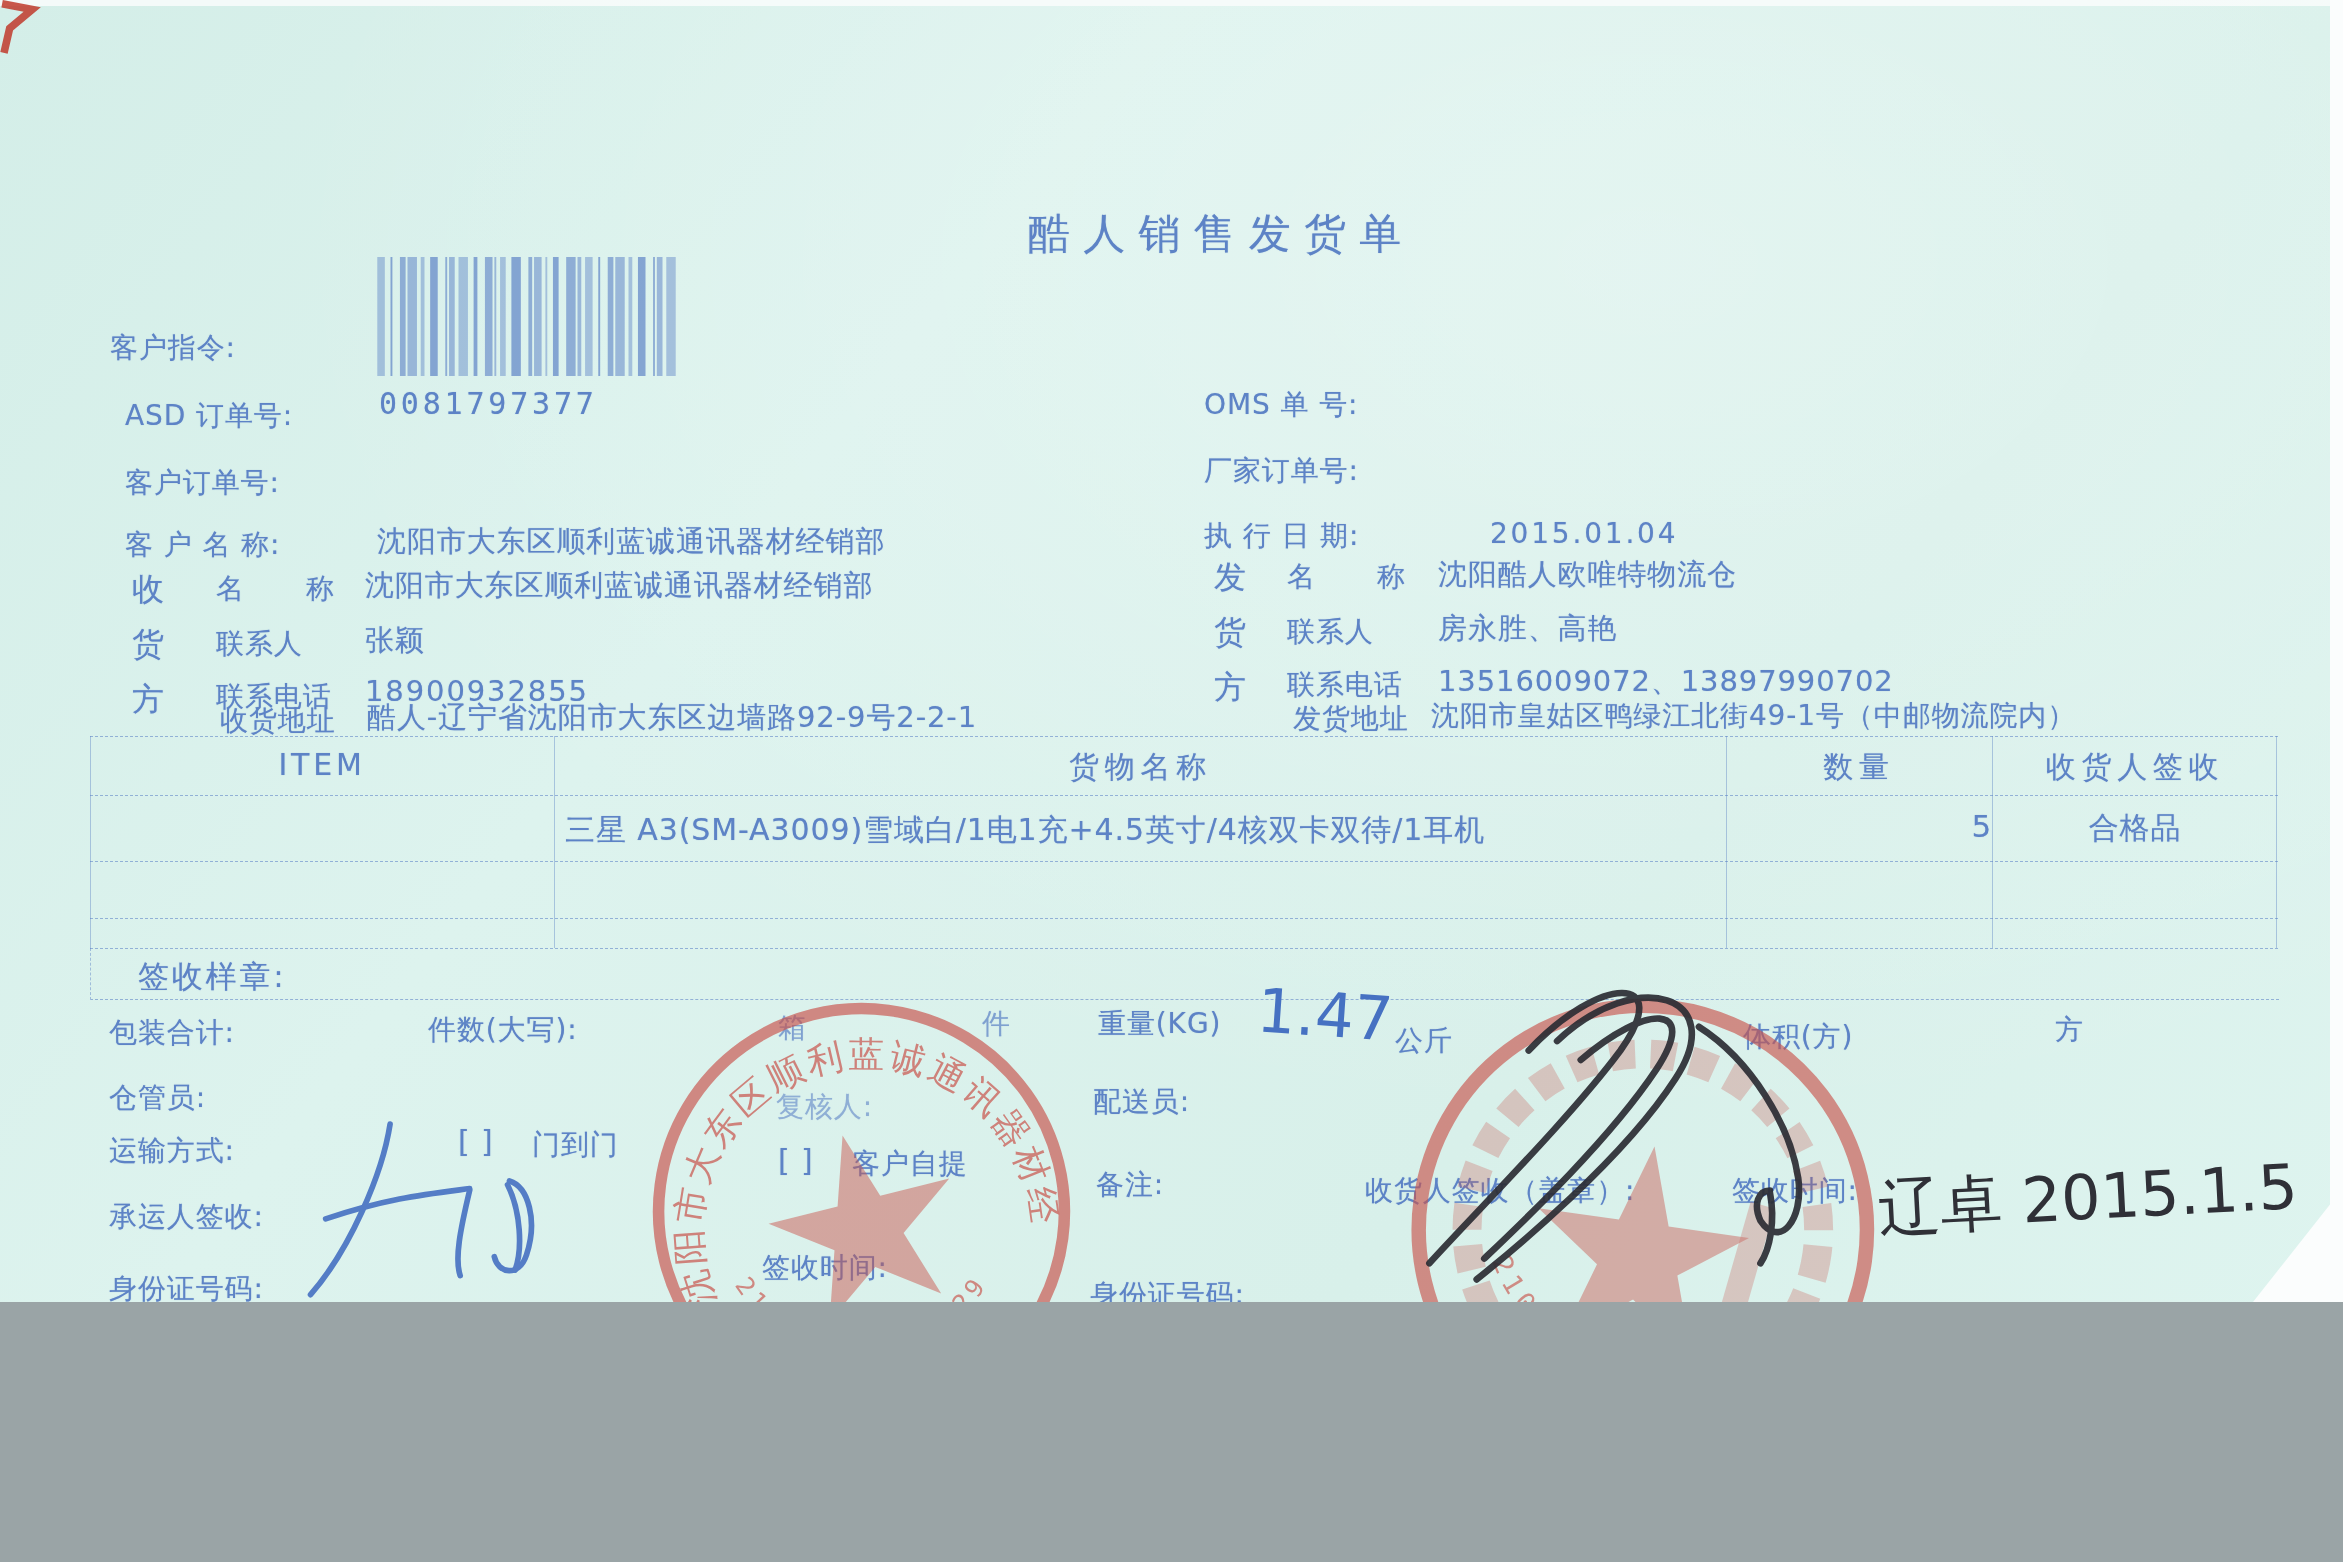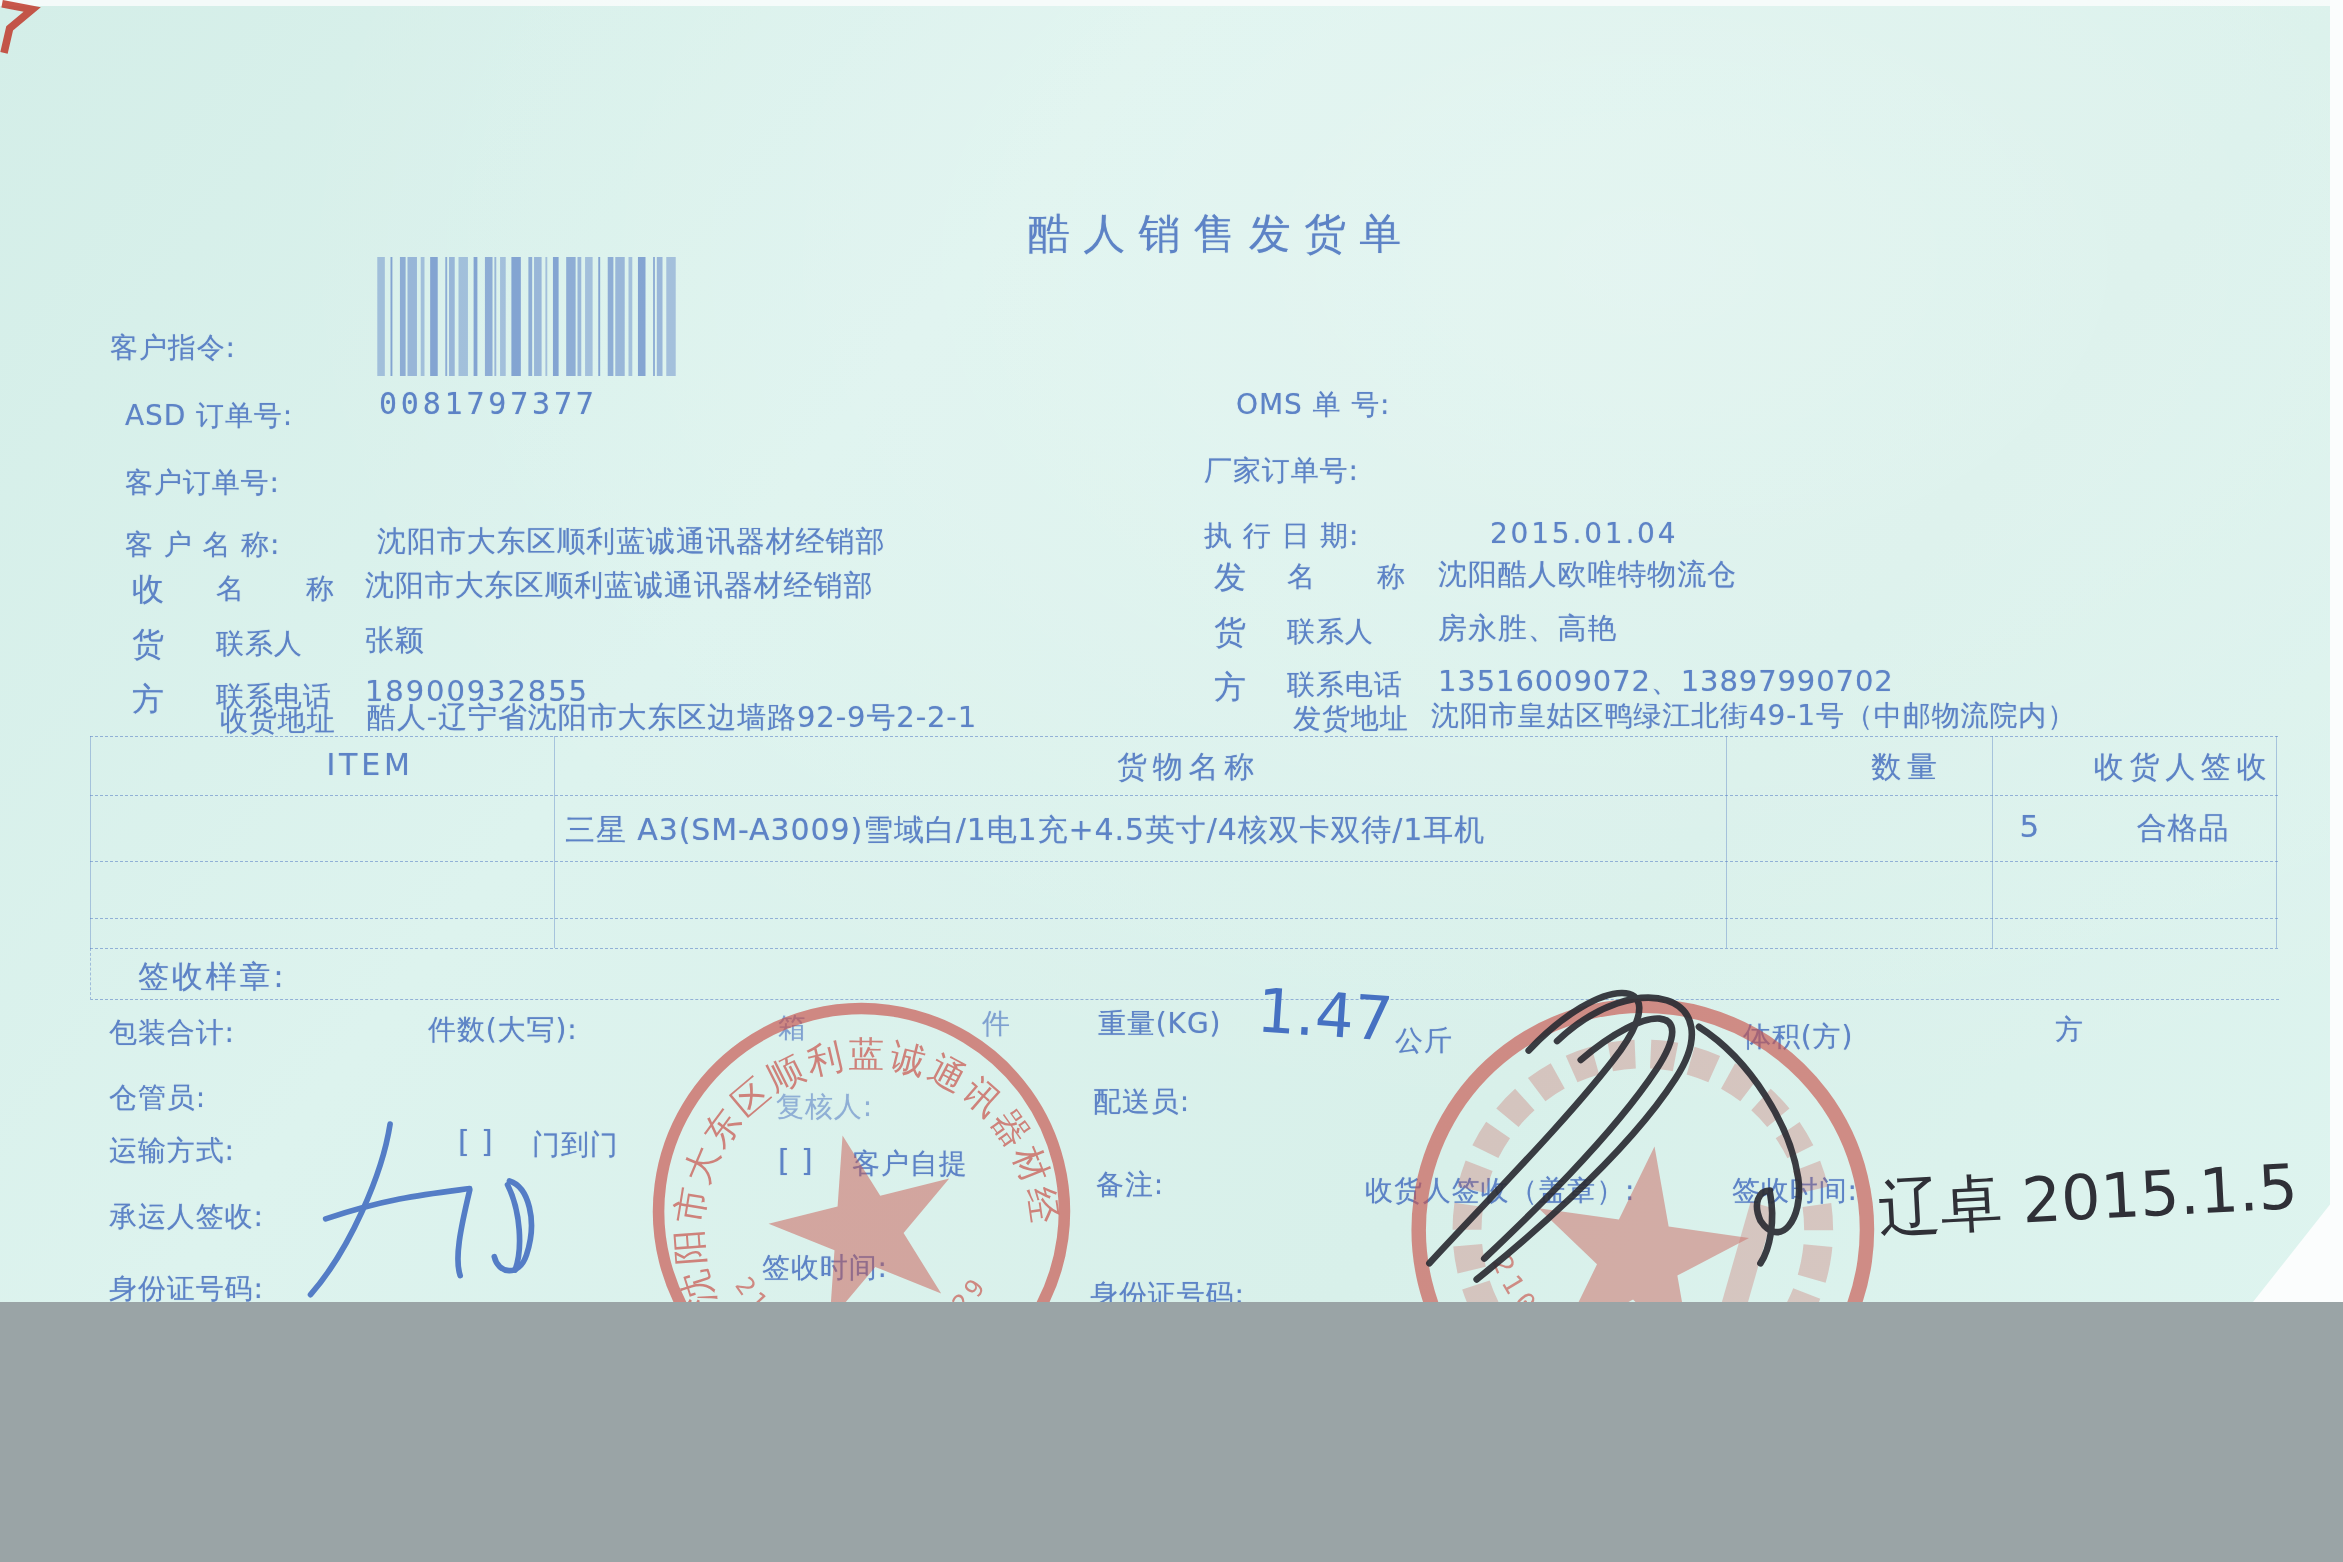--- a/index.html
+++ b/index.html
@@ -10,21 +10,21 @@
       linear-gradient(128deg,#d4eee8 0%,#ddf3ee 35%,#d8f0ea 70%,#def4ef 100%);
     font-family:"DejaVu Sans", sans-serif;
   }
   .t{position:absolute;color:#5d83c6;white-space:nowrap;letter-spacing:0.9px;
      text-shadow:0 0 0.9px rgba(93,131,198,.55);}
   .faded{opacity:.72;}
   .hwb{position:absolute;color:#4671c2;white-space:nowrap;font-weight:400;}
   .hwd{position:absolute;color:#2f3037;white-space:nowrap;font-weight:500;}
   .hl{position:absolute;border-top:1.9px dashed rgba(86,124,196,.55);height:0;}
   .vl{position:absolute;border-left:1.9px solid rgba(86,124,196,.40);width:0;}
-  .cell{position:absolute;text-align:center;padding-left:48px;}
+  .cell{position:absolute;text-align:center;}
   .stamp{position:absolute;pointer-events:none;}
   .edge-right{position:absolute;right:0;top:0;width:13.2px;height:100%;background:#fbfdfd;}
   .corner-br{position:absolute;right:0;bottom:0;width:0;height:0;
      border-bottom:114px solid #fbfdfd;border-left:90px solid transparent;}
   .edge-top{position:absolute;left:0;top:0;width:100%;height:5.7px;background:rgba(251,253,253,.8);}
   .smudge{position:absolute;border-radius:50%;filter:blur(5.7px);}
 </style>
 </head>
 <body>
 
@@ -73,21 +73,21 @@
       <rect x="296" y="0" width="6" height="126" fill="#5d83c6" opacity="0.65"></rect>
       <rect x="306" y="0" width="10" height="126" fill="#5d83c6" opacity="0.55"></rect>
     </svg>
   <div class="t" style="left:379px;top:386px;font-size:30px;letter-spacing:3.8px;font-family:'DejaVu Sans Mono',monospace;text-align:center;">0081797377</div>
 
   <div class="t" style="left:125px;top:397px;font-size:28px;">ASD 订单号:</div>
   <div class="t" style="left:125px;top:464px;font-size:28px;">客户订单号:</div>
   <div class="t" style="left:125px;top:526px;font-size:28px;">客 户 名 称:</div>
   <div class="t" style="left:377px;top:522px;font-size:29px;">沈阳市大东区顺利蓝诚通讯器材经销部</div>
 
-  <div class="t" style="left:1204px;top:386px;font-size:28px;margin-left:32px;">OMS 单 号:</div>
+  <div class="t" style="left:1204px;top:386px;font-size:28px;">OMS 单 号:</div>
   <div class="t" style="left:1204px;top:452px;font-size:28px;">厂家订单号:</div>
   <div class="t" style="left:1204px;top:517px;font-size:28px;">执 行 日 期:</div>
   <div class="t" style="left:1478px;top:517px;font-size:28px;letter-spacing:2.8px;margin-left:12px;">2015.01.04</div>
 
   <div class="t" style="left:132px;top:568px;font-size:32px;">收</div>
   <div class="t" style="left:132px;top:623px;font-size:32px;">货</div>
   <div class="t" style="left:132px;top:678px;font-size:32px;">方</div>
   <div class="t" style="left:216px;top:570px;font-size:28px;letter-spacing:17px;">名　称</div>
   <div class="t" style="left:365px;top:566px;font-size:29px;">沈阳市大东区顺利蓝诚通讯器材经销部</div>
   <div class="t" style="left:216px;top:625px;font-size:28px;">联系人</div>

